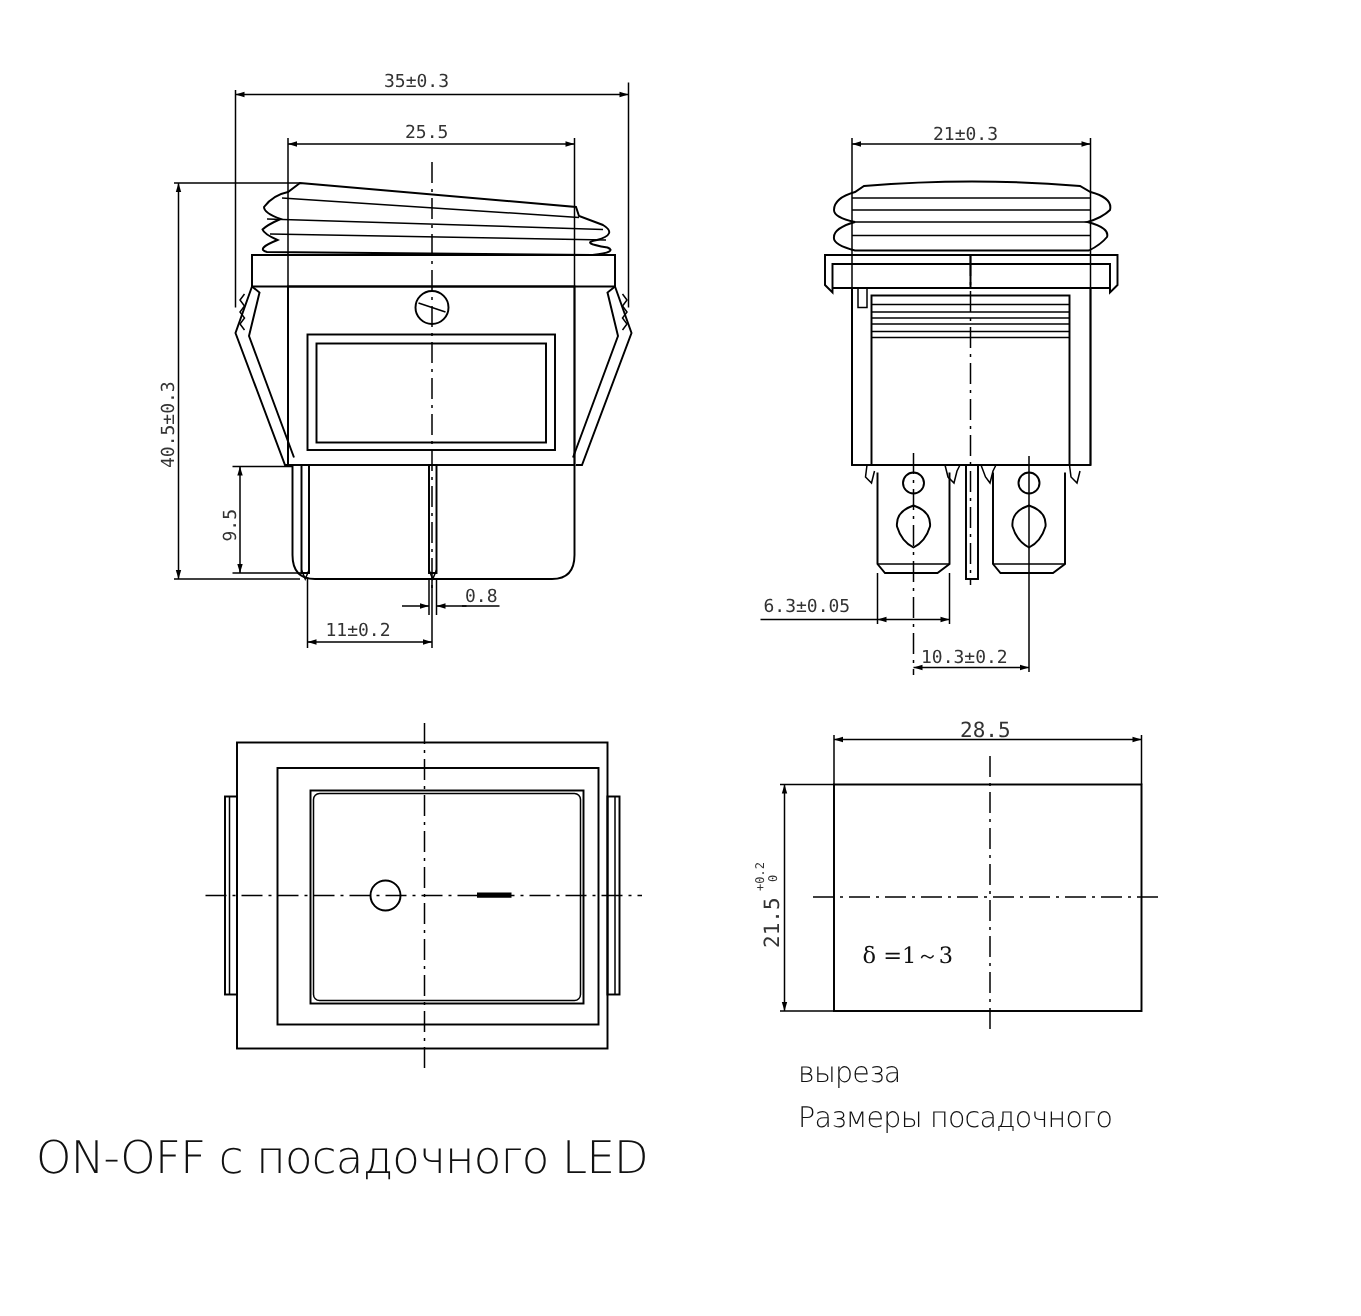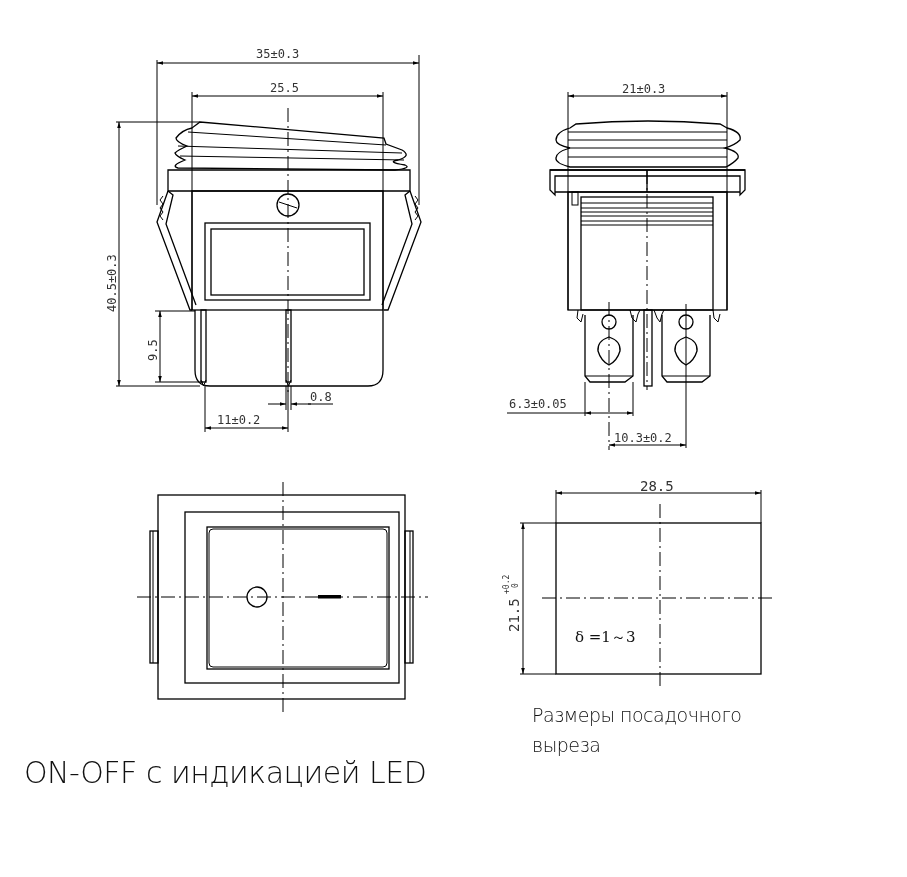--- a/index.html
+++ b/index.html
@@ -185,19 +185,19 @@
     <text class="dimsm" transform="translate(518,588) rotate(-90)">0</text>
 
     <line class="cl" x1="542" y1="598" x2="775" y2="598"></line>
     <line class="cl" x1="660" y1="504" x2="660" y2="690"></line>
 
     <text x="575" y="642" style="font-family:'DejaVu Serif',serif; font-size:15px; fill:#111">δ =1～3</text>
   </g>
 </svg>
 
 <div class="caption cutout-caption">
+  <div>выреза</div>
   <div>Размеры посадочного</div>
-  <div>выреза</div>
 </div>
 
 <div class="caption title">
-  <div>ON-OFF с индикацией LED</div>
+  <div>ON-OFF с посадочного LED</div>
 </div>
 
 </body></html>

